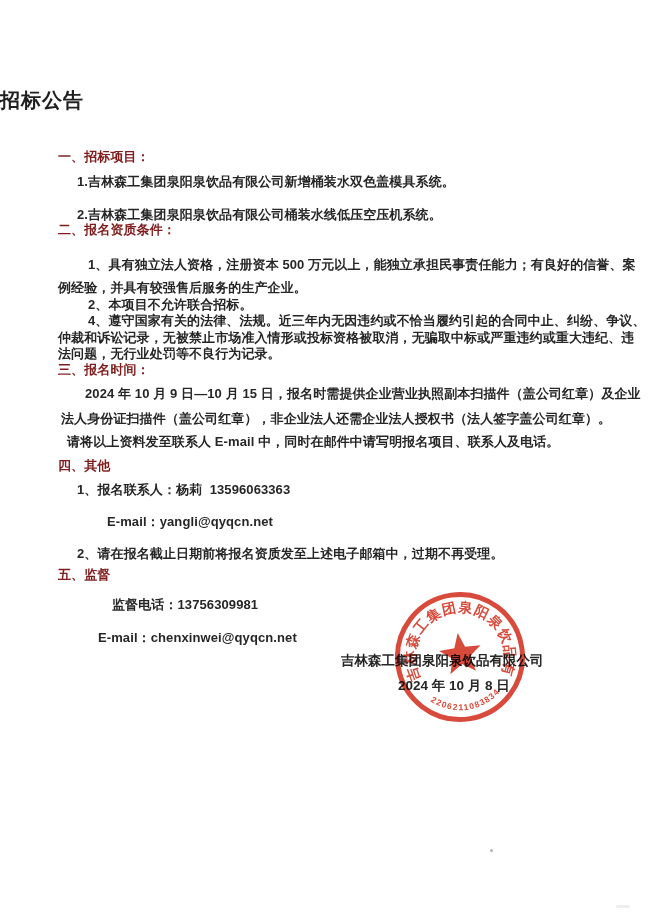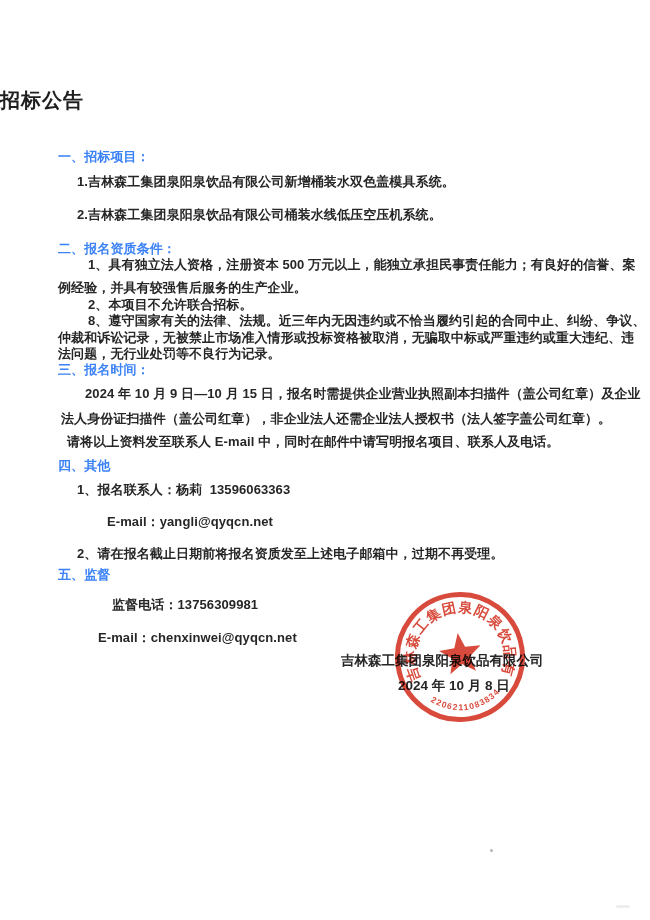--- a/index.html
+++ b/index.html
@@ -20,21 +20,21 @@
     font-weight:600;color:#1f1f1f;
     white-space:pre;
   }
   .line{
     position:absolute;
     font-size:13px;line-height:17px;
     color:#262626;font-weight:600;
     white-space:pre;
     letter-spacing:0.1px;
   }
-  .heading{color:#3b82f6;}
+  .heading{color:#7f1d1d;}
   .sig-line{
     position:absolute;
     font-size:13.5px;color:#262626;font-weight:600;white-space:pre;
   }
   .seal-svg{
     position:absolute;left:370px;top:565px;width:190px;height:190px;
     mix-blend-mode:multiply;opacity:0.92;
     pointer-events:none;
   }
   .seal-text{
@@ -51,25 +51,25 @@
 <body>
 
 <div class="page">
 
   <div class="doc-title">招标公告</div>
 
   <div class="line heading" style="left:58px;top:148px">一、招标项目：</div>
   <div class="line" style="left:77px;top:173px">1.吉林森工集团泉阳泉饮品有限公司新增桶装水双色盖模具系统。</div>
   <div class="line" style="left:77px;top:206px">2.吉林森工集团泉阳泉饮品有限公司桶装水线低压空压机系统。</div>
 
-  <div class="line heading" style="left:58px;top:240px">二、报名资质条件：</div>
+  <div class="line heading" style="left:58px;top:221px">二、报名资质条件：</div>
   <div class="line" style="left:88px;top:256px">1、具有独立法人资格，注册资本 500 万元以上，能独立承担民事责任能力；有良好的信誉、案</div>
   <div class="line" style="left:58px;top:279px">例经验，并具有较强售后服务的生产企业。</div>
   <div class="line" style="left:88px;top:296px">2、本项目不允许联合招标。</div>
-  <div class="line" style="left:88px;top:312px">8、遵守国家有关的法律、法规。近三年内无因违约或不恰当履约引起的合同中止、纠纷、争议、</div>
+  <div class="line" style="left:88px;top:312px">4、遵守国家有关的法律、法规。近三年内无因违约或不恰当履约引起的合同中止、纠纷、争议、</div>
   <div class="line" style="left:58px;top:345px">法问题，无行业处罚等不良行为记录。</div>
   <div class="line" style="left:58px;top:329px">仲裁和诉讼记录，无被禁止市场准入情形或投标资格被取消，无骗取中标或严重违约或重大违纪、违</div>
 
   <div class="line heading" style="left:58px;top:361px">三、报名时间：</div>
   <div class="line" style="left:85px;top:385px">2024 年 10 月 9 日—10 月 15 日，报名时需提供企业营业执照副本扫描件（盖公司红章）及企业</div>
   <div class="line" style="left:61px;top:410px">法人身份证扫描件（盖公司红章），非企业法人还需企业法人授权书（法人签字盖公司红章）。</div>
   <div class="line" style="left:67px;top:433px">请将以上资料发至联系人 E-mail 中，同时在邮件中请写明报名项目、联系人及电话。</div>
 
   <div class="line heading" style="left:58px;top:457px">四、其他</div>
   <div class="line" style="left:77px;top:481px">1、报名联系人：杨莉  13596063363</div>

